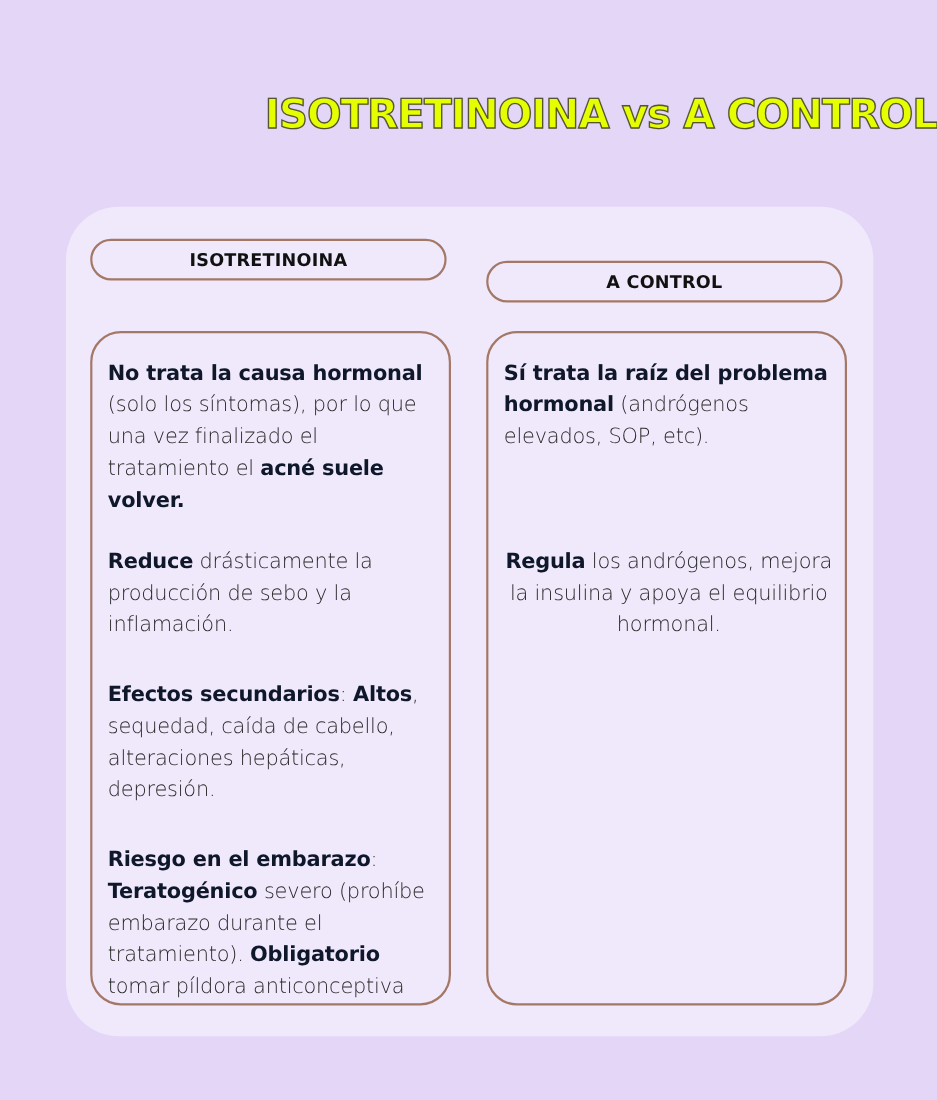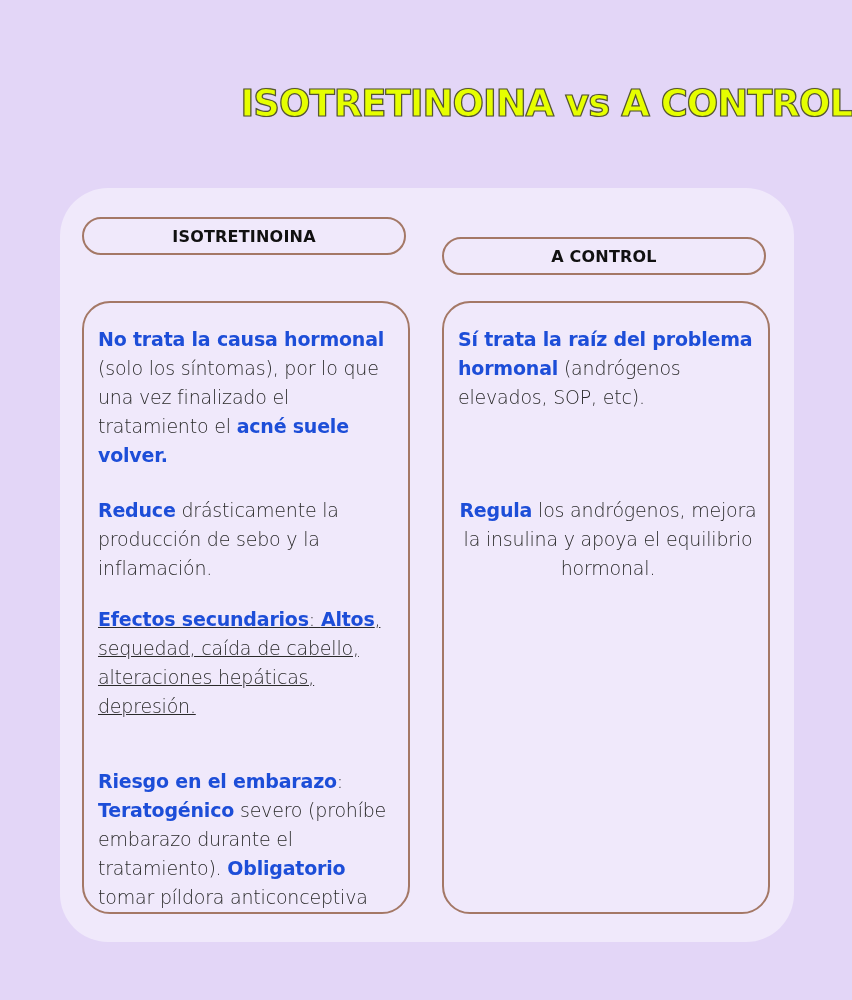--- a/index.html
+++ b/index.html
@@ -72,35 +72,35 @@
       left: 14px;
       width: 300px;
       font-size: 19px;
       line-height: 29px;
       color: #2a2a2a;
       font-weight: 300;
       letter-spacing: -0.2px;
     }
     .card-text b {
       font-weight: bold;
-      color: #1d4ed8;
+      color: #0f172a;
     }
   </style>
 </head>
 <body>
 
 <div class="title">ISOTRETINOINA vs  A CONTROL</div>
 
 <div class="panel"></div>
 
 <div class="header-pill pill-left">ISOTRETINOINA</div>
 <div class="header-pill pill-right">A CONTROL</div>
 
 <div class="card card-left">
     <div class="card-text" style="top: 22px;"><b>No trata la causa hormonal</b><span> (solo los síntomas), por lo que una vez finalizado el tratamiento el </span><b>acné suele volver.</b></div>
     <div class="card-text" style="top: 193px;"><b>Reduce</b><span> drásticamente la producción de sebo y la inflamación.</span></div>
-    <div class="card-text" style="top: 302px; text-decoration: underline;"><b>Efectos secundarios</b><span>: </span><b>Altos</b><span>, sequedad, caída de cabello, alteraciones hepáticas, depresión.</span></div>
+    <div class="card-text" style="top: 314px;"><b>Efectos secundarios</b><span>: </span><b>Altos</b><span>, sequedad, caída de cabello, alteraciones hepáticas, depresión.</span></div>
     <div class="card-text" style="top: 443px; margin-top: 21px;"><b>Riesgo en el embarazo</b><span>: </span><b>Teratogénico</b><span> severo (prohíbe embarazo durante el tratamiento). </span><b>Obligatorio</b><span> tomar píldora anticonceptiva</span></div>
   </div>
 <div class="card card-right">
     <div class="card-text" style="top: 22px;"><b>Sí trata la raíz del problema hormonal</b><span> (andrógenos elevados, SOP, etc).</span></div>
     <div class="card-text" style="top: 193px; text-align: center;"><b>Regula</b><span> los andrógenos, mejora la insulina y apoya el equilibrio hormonal.</span></div>
   </div>
 
 </body></html>

